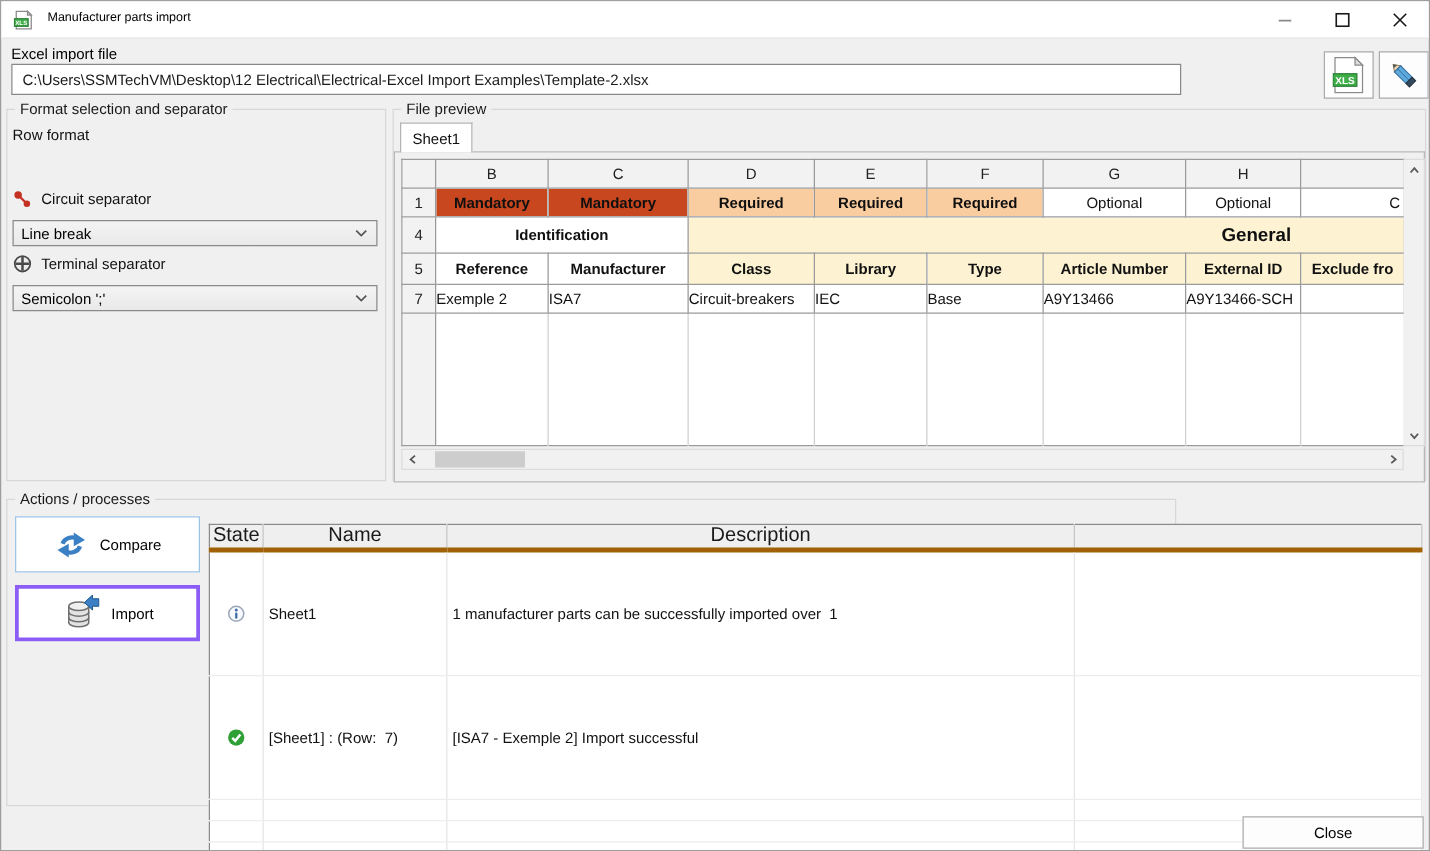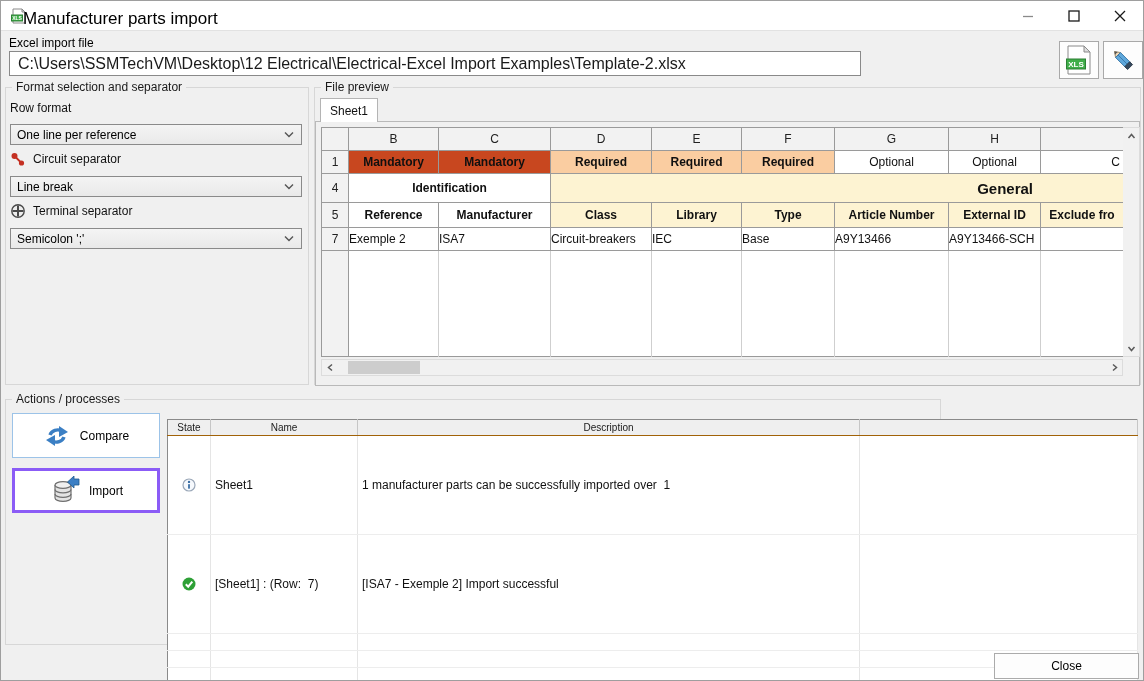--- a/index.html
+++ b/index.html
@@ -3,28 +3,28 @@
 <meta charset="utf-8">
 <style>
   * { margin:0; padding:0; box-sizing:border-box; }
   html,body { width:1144px; height:681px; }
   body { font-family:"Liberation Sans", sans-serif; font-size:12px; color:#111; background:#f0f0f0; }
   #window { position:relative; width:1144px; height:681px; background:#f0f0f0; border:1px solid #9e9e9e; overflow:hidden; }
 
   
   .titlebar { position:absolute; left:0; top:0; width:100%; height:30px; background:#fff; border-bottom:1px solid #e2e2e2; }
   .titlebar .appicon { position:absolute; left:10px; top:7px; }
-  .titlebar .title { position:absolute; left:22px; top:8px; font-size:17px; color:#000; }
+  .titlebar .title { position:absolute; left:37px; top:8px; font-size:10px; color:#000; }
   .wbtn { position:absolute; top:0; width:46px; height:30px; display:flex; align-items:center; justify-content:center; }
   .wbtn.min { right:92px; } .wbtn.max { right:46px; } .wbtn.close { right:0; }
 
   
   .lbl { position:absolute; color:#000; }
   #file-label { left:8px; top:35px; }
-  #file-path { position:absolute; left:8px; top:50px; width:852px; height:25px; border:1px solid #898989; background:#fff; font-family:"Liberation Sans",sans-serif; font-size:16px; padding:0 8px; color:#1a1a1a; }
+  #file-path { position:absolute; left:8px; top:50px; width:936px; height:25px; border:1px solid #898989; background:#fff; font-family:"Liberation Sans",sans-serif; font-size:12px; padding:0 8px; color:#1a1a1a; }
   .toolbtn { position:absolute; top:40px; width:40px; height:38px; background:#fdfdfd; border:1px solid #a9a9a9; display:flex; align-items:center; justify-content:center; }
   #btn-xls { left:1058px; } #btn-pencil { left:1102px; }
 
   
   .groupbox { position:absolute; border:1px solid #d7d7d7; }
   .groupbox > .legend { position:absolute; top:-8px; left:6px; background:#f0f0f0; padding:0 4px; color:#1a1a1a; white-space:nowrap; }
   #gb-format { left:4px; top:86px; width:304px; height:298px;text-decoration:underline; }
   #gb-preview { left:313px; top:86px; width:827px; height:298px; }
   #gb-actions { left:4px; top:398px; width:936px; height:246px; }
 
@@ -64,21 +64,21 @@
   .hscroll { position:absolute; left:5px; top:237px; width:802px; height:17px; background:#f1f1f1; border:1px solid #dcdcdc; }
   .hscroll .arr { position:absolute; top:0; width:16px; height:100%; display:flex; align-items:center; justify-content:center; }
   .hscroll .arr.left { left:0; } .hscroll .arr.right { right:0; }
   .hscroll .thumb { position:absolute; left:26px; top:1px; width:72px; height:13px; background:#cdcdcd; }
 
   
   .actbtn { position:absolute; left:6px; width:148px; height:45px; background:#fff; display:flex; align-items:center; justify-content:center; gap:9px; color:#000; }
   #btn-compare { top:13px; border:1px solid #9cc3e8; }
   #btn-import { top:68px; border:3px solid #8b5cf6; }
   table.atable { position:absolute; left:161px; top:19px; width:970px; height:223px; border-collapse:collapse; table-layout:fixed; background:#fff; border:1px solid #8a8a8a; }
-  table.atable th { height:16px; background:#efefef; font-weight:normal; font-size:10px; color:#1a1a1a; border-right:1px solid #c6c6c6; border-bottom:1px solid #a16207; padding:0; }
+  table.atable th { height:16px; background:#efefef; font-weight:normal; font-size:16px; color:#1a1a1a; border-right:1px solid #c6c6c6; border-bottom:4px solid #a16207; padding:0; }
   table.atable td { height:17px; border-right:1px solid #e5e5e5; border-bottom:1px solid #ededed; font-size:12px; padding:0 4px; overflow:hidden; white-space:pre; }
   table.atable td.st { text-align:center; padding:0; }
 
   
   #btn-close { position:absolute; left:993px; top:652px; width:145px; height:26px; background:#fdfdfd; border:1px solid #ababab; display:flex; align-items:center; justify-content:center; color:#000; }
   svg { display:block; }
 </style>
 </head>
 <body>
 
@@ -133,28 +133,20 @@
           <line x1="6" y1="13" x2="19" y2="13" stroke="#2e6ea0" stroke-width="0.7"></line>
           <rect x="19" y="9.5" width="4" height="7" fill="#34495e" stroke="#22303e" stroke-width="0.8"></rect>
         </g>
       </svg>
     </span>
   </div>
 
   <div class="groupbox" id="gb-format">
     <span class="legend">Format selection and separator</span>
     <span id="row-format-label">Row format</span>
-    <div class="combo" id="combo-rowformat">
-      <span>One line per reference</span>
-      <span class="chev">
-        <svg width="10" height="7" viewBox="0 0 10 7">
-            <polyline points="1,1.5 5,5.5 9,1.5" fill="none" stroke="#555" stroke-width="1.4"></polyline>
-          </svg>
-      </span>
-    </div>
     <div class="seprow" id="circuit-row">
       <span>
         <svg width="16" height="16" viewBox="0 0 16 16">
           <path d="M4.5 5 L11.5 12" stroke="#c43022" stroke-width="1.8"></path>
           <circle cx="4.5" cy="5" r="3" fill="#c43022"></circle>
           <circle cx="11.5" cy="12" r="2.6" fill="#c43022"></circle>
         </svg>
       </span>
       <span>Circuit separator</span>
     </div>

